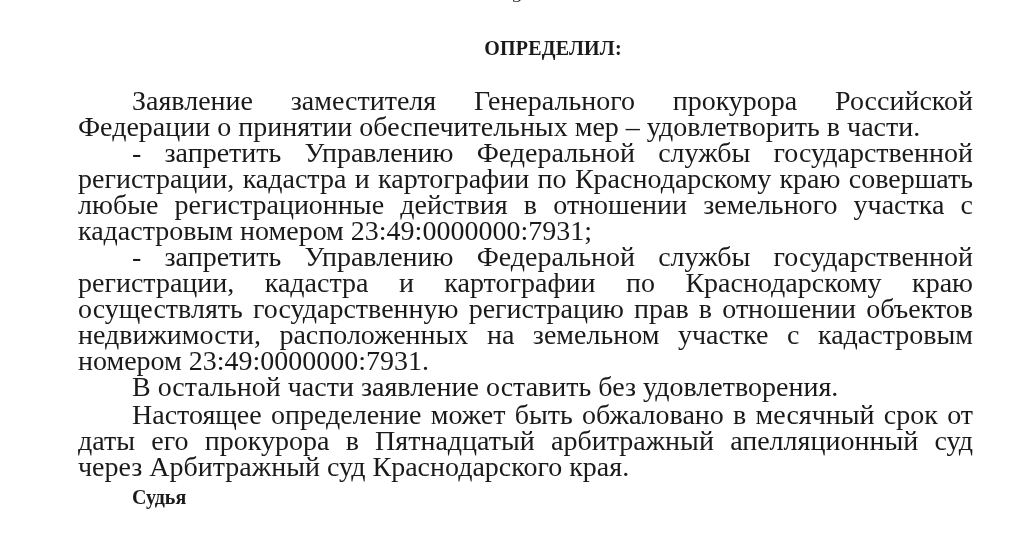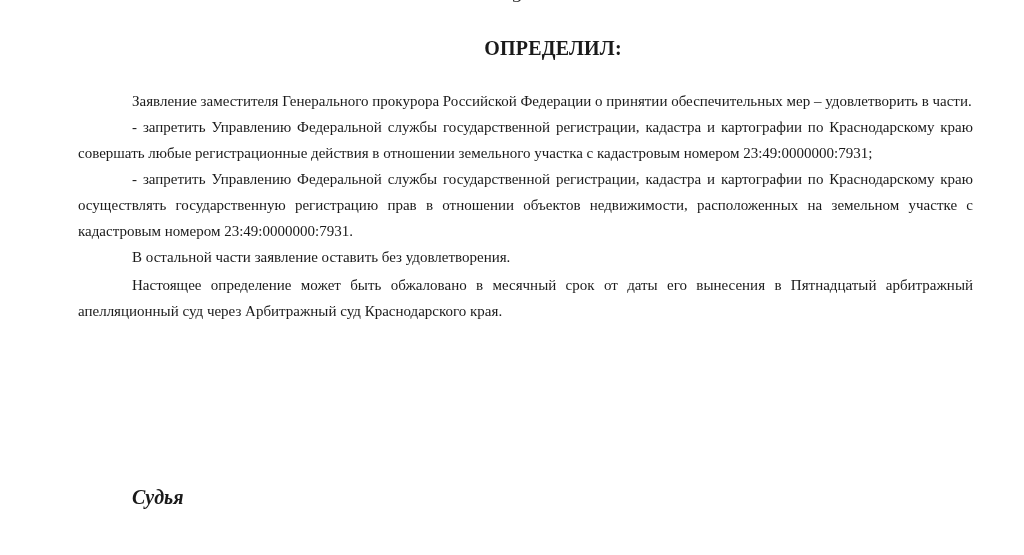--- a/index.html
+++ b/index.html
@@ -32,21 +32,21 @@
     font-weight: bold;
     font-size: 20px;
     line-height: 24px;
     letter-spacing: 0.2px;
   }
   .body-text {
     position: absolute;
     left: 78px;
     top: 88px;
     width: 895px;
-    font-size: 15px;
+    font-size: 28px;
     line-height: 26px;
   }
   .para {
     margin: 0;
     text-indent: 54px;
     text-align: justify;
     text-align-last: left;
   }
   .para.tight-last {
     margin-top: 2px;
@@ -54,33 +54,32 @@
   .signature {
     position: absolute;
     top: 484px;
     left: 132px;
     width: 838px;
     display: flex;
     justify-content: space-between;
     font-weight: bold;
     font-size: 20px;
     line-height: 26px;
-    font-style: italic;
   }
 </style>
 </head>
 <body>
 
 <div class="page-number">3</div>
 
 <div class="heading">ОПРЕДЕЛИЛ:</div>
 
 <div class="body-text">
   <p class="para">Заявление заместителя Генерального прокурора Российской Федерации о принятии обеспечительных мер – удовлетворить в части.</p>
   <p class="para">- запретить Управлению Федеральной службы государственной регистрации, кадастра и картографии по Краснодарскому краю совершать любые регистрационные действия в отношении земельного участка с кадастровым номером 23:49:0000000:7931;</p>
   <p class="para">- запретить Управлению Федеральной службы государственной регистрации, кадастра и картографии по Краснодарскому краю осуществлять государственную регистрацию прав в отношении объектов недвижимости, расположенных на земельном участке с кадастровым номером 23:49:0000000:7931.</p>
   <p class="para">В остальной части заявление оставить без удовлетворения.</p>
-  <p class="para tight-last">Настоящее определение может быть обжаловано в месячный срок от даты его вынесения в Пятнадцатый арбитражный апелляционный суд через Арбитражный суд Краснодарского края.</p>
+  <p class="para tight-last">Настоящее определение может быть обжаловано в месячный срок от даты его прокурора в Пятнадцатый арбитражный апелляционный суд через Арбитражный суд Краснодарского края.</p>
 </div>
 
 <div class="signature">
   <span>Судья</span>
 </div>
 
 </body></html>

